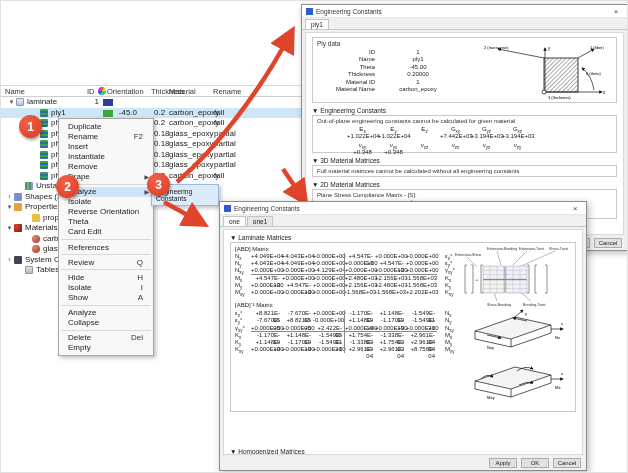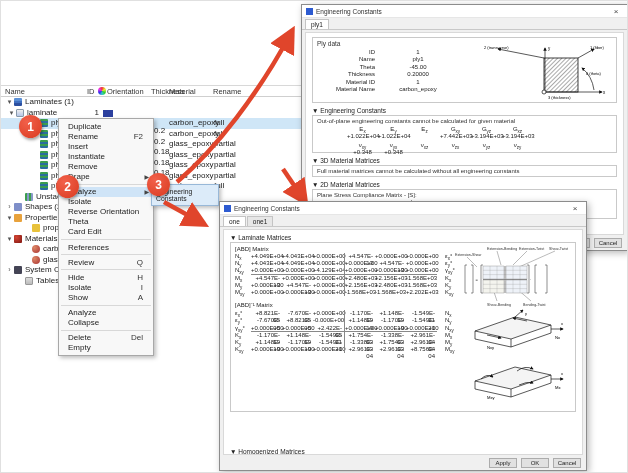--- a/index.html
+++ b/index.html
@@ -15,21 +15,21 @@
     background:conic-gradient(#e33,#ee3,#3c3,#3cc,#33e,#e3e,#e33)}
   .trow{position:relative;height:10.5px;line-height:10.5px;font-size:8px;white-space:nowrap}
   .trow.selected{background:#cfe6f7}
   .tname{display:flex;align-items:center;height:10.5px}
   .texp{width:9px;display:inline-block;font-size:7px;color:#555;text-align:center;flex:none}
   .ticn{width:8px;height:8px;display:inline-block;margin-right:3px;flex:none;border-radius:1px}
   .tlbl{overflow:hidden}
   .c-id{position:absolute;left:84px;top:0;width:14px;text-align:right}
   .c-chip{position:absolute;left:102px;top:2px;width:10px;height:7px}
   .c-ori{position:absolute;left:104px;top:0;width:32px;text-align:right}
-  .c-thk{position:absolute;left:153px;top:8px}
+  .c-thk{position:absolute;left:153px;top:0}
   .c-mat{position:absolute;left:168px;top:0}
   .c-shp{position:absolute;left:213px;top:0}
   .ic-lams{background:linear-gradient(180deg,#5a8fd6 33%,#3f6fc0 33% 66%,#2b4fa0 66%)}
   .ic-lam{background:linear-gradient(180deg,#eee,#b5c7e8);border:1px solid #8899aa}
   .ic-ply{background:repeating-linear-gradient(180deg,#3c9e4f 0 2px,#2c6ea0 2px 4px)}
   .ic-unstk{background:repeating-linear-gradient(90deg,#3c9e4f 0 2px,#8898c8 2px 4px)}
   .ic-shapes{background:#7f8fc9}
   .ic-props{background:#e8a23c}
   .ic-prop{background:#e8c23c}
   .ic-mats{background:radial-gradient(circle at 30% 30%,#d44433,#801812)}
@@ -108,33 +108,20 @@
     <span class="h-name">Name</span>
     <span class="h-id">ID</span>
     <span class="h-wheel"></span>
     <span class="h-ori">Orientation</span>
     <span class="h-thk">Thickness</span>
     <span class="h-mat">Material</span>
     <span class="h-shp">Rename</span>
   </div>
   <div>
 
-      <div class="trow">
-        <div class="tname" style="padding-left: 4px;">
-          <span class="texp">▾</span>
-          <span class="ticn ic-lams"></span>
-          <span class="tlbl">Laminates (1)</span>
-        </div>
-        <span class="c-id"></span>
-        <span class="c-chip"></span>
-        <span class="c-ori"></span>
-        <span class="c-thk"></span>
-        <span class="c-mat"></span>
-        <span class="c-shp"></span>
-      </div>
 
       <div class="trow">
         <div class="tname" style="padding-left: 6px;">
           <span class="texp">▾</span>
           <span class="ticn ic-lam"></span>
           <span class="tlbl">laminate</span>
         </div>
         <span class="c-id">1</span>
         <span class="c-chip" style="background: rgb(43, 63, 158);"></span>
         <span class="c-ori"></span>

